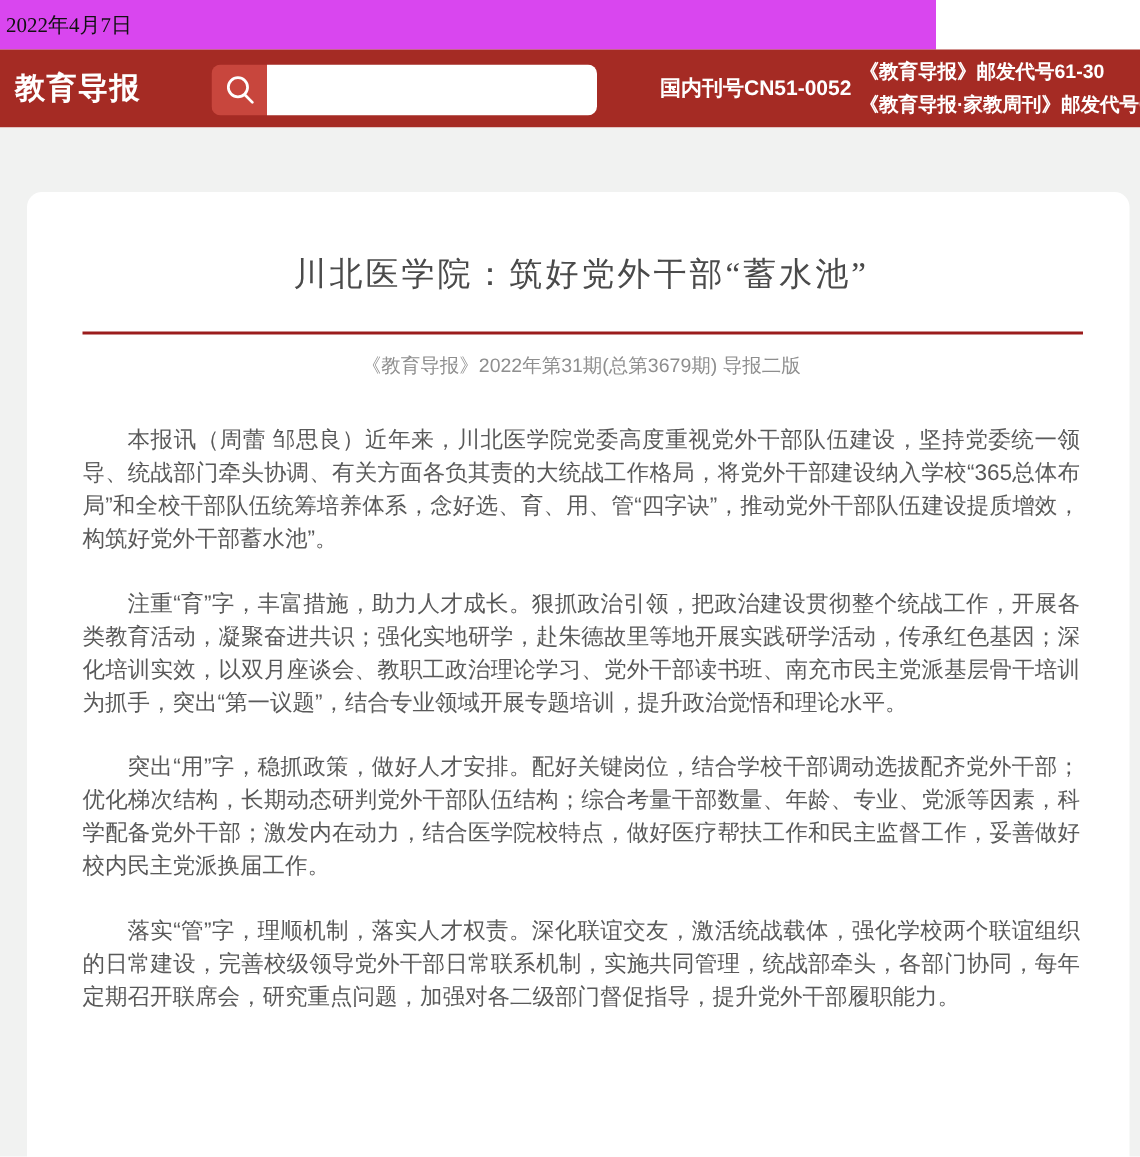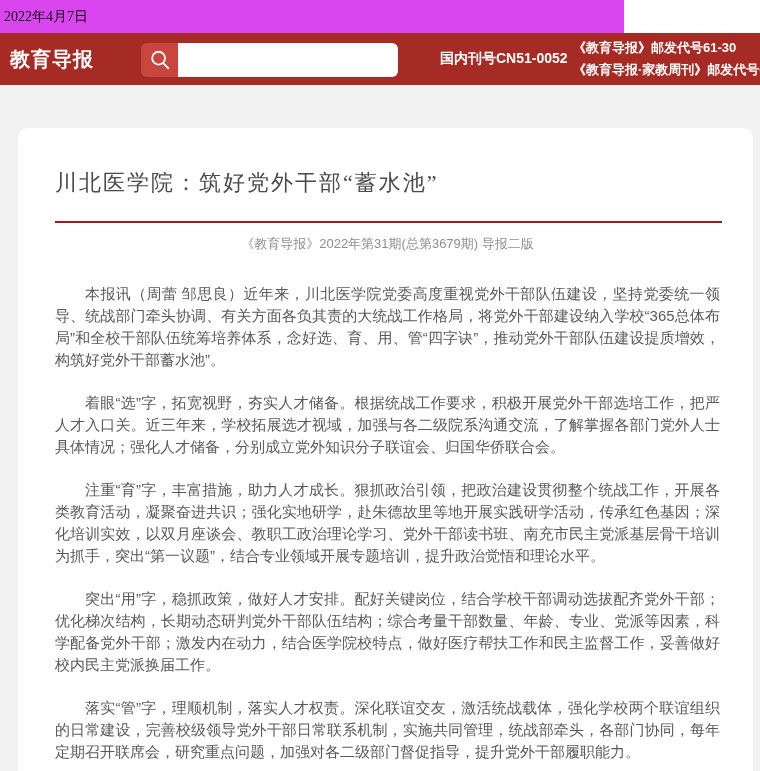--- a/index.html
+++ b/index.html
@@ -33,21 +33,21 @@
             font-size:13px; font-weight:bold; white-space:nowrap; }
 
   
   .page-bg { position:absolute; left:0; top:85px; width:760px; height:686px;
              background:#f1f2f1; }
 
   
   .card { position:absolute; left:18px; top:128px; width:735px; height:720px;
           background:#ffffff; border-radius:10px; padding:40px 33px 20px 37px;
           overflow:hidden; }
-  .article-title { font-family:"Liberation Serif", serif;
+  .article-title { text-align:center; font-family:"Liberation Serif", serif;
                    font-size:22px; font-weight:400; color:#4a4a4a;
                    letter-spacing:2px; line-height:30px; }
   .title-divider { margin-top:23px; height:2px; background:#9b1c1c; width:667px; }
   .article-meta { margin-top:13px; text-align:center; font-size:13px; color:#8e8e8e;
                   line-height:16px; }
   .article-body { margin-top:31px; width:665px; font-size:15px; color:#595959;
                   line-height:22px; text-align:justify; }
   .article-body p { text-indent:2em; margin-bottom:21px; }
 </style>
 </head>
@@ -82,18 +82,17 @@
 </div>
 
 <div class="page-bg"></div>
 
 <div class="card">
   <h1 class="article-title">川北医学院：筑好党外干部“蓄水池”</h1>
   <div class="title-divider"></div>
   <div class="article-meta">《教育导报》2022年第31期(总第3679期) 导报二版</div>
   <div class="article-body">
       <p>本报讯（周蕾 邹思良）近年来，川北医学院党委高度重视党外干部队伍建设，坚持党委统一领导、统战部门牵头协调、有关方面各负其责的大统战工作格局，将党外干部建设纳入学校“365总体布局”和全校干部队伍统筹培养体系，念好选、育、用、管“四字诀”，推动党外干部队伍建设提质增效，构筑好党外干部蓄水池”。</p>
-      <p>着眼“选”字，拓宽视野，夯实人才储备。根据统战工作要求，积极开展党外干部选培工作，把严人才入口关。近三年来，学校拓展选才视域，加强与各二级院系沟通交流，了解掌握各部门党外人士具体情况；强化人才储备，分别成立党外知识分子联谊会、归国华侨联合会。</p>
       <p>注重“育”字，丰富措施，助力人才成长。狠抓政治引领，把政治建设贯彻整个统战工作，开展各类教育活动，凝聚奋进共识；强化实地研学，赴朱德故里等地开展实践研学活动，传承红色基因；深化培训实效，以双月座谈会、教职工政治理论学习、党外干部读书班、南充市民主党派基层骨干培训为抓手，突出“第一议题”，结合专业领域开展专题培训，提升政治觉悟和理论水平。</p>
       <p>突出“用”字，稳抓政策，做好人才安排。配好关键岗位，结合学校干部调动选拔配齐党外干部；优化梯次结构，长期动态研判党外干部队伍结构；综合考量干部数量、年龄、专业、党派等因素，科学配备党外干部；激发内在动力，结合医学院校特点，做好医疗帮扶工作和民主监督工作，妥善做好校内民主党派换届工作。</p>
       <p>落实“管”字，理顺机制，落实人才权责。深化联谊交友，激活统战载体，强化学校两个联谊组织的日常建设，完善校级领导党外干部日常联系机制，实施共同管理，统战部牵头，各部门协同，每年定期召开联席会，研究重点问题，加强对各二级部门督促指导，提升党外干部履职能力。</p>
     </div>
 </div>
 
 </body></html>

